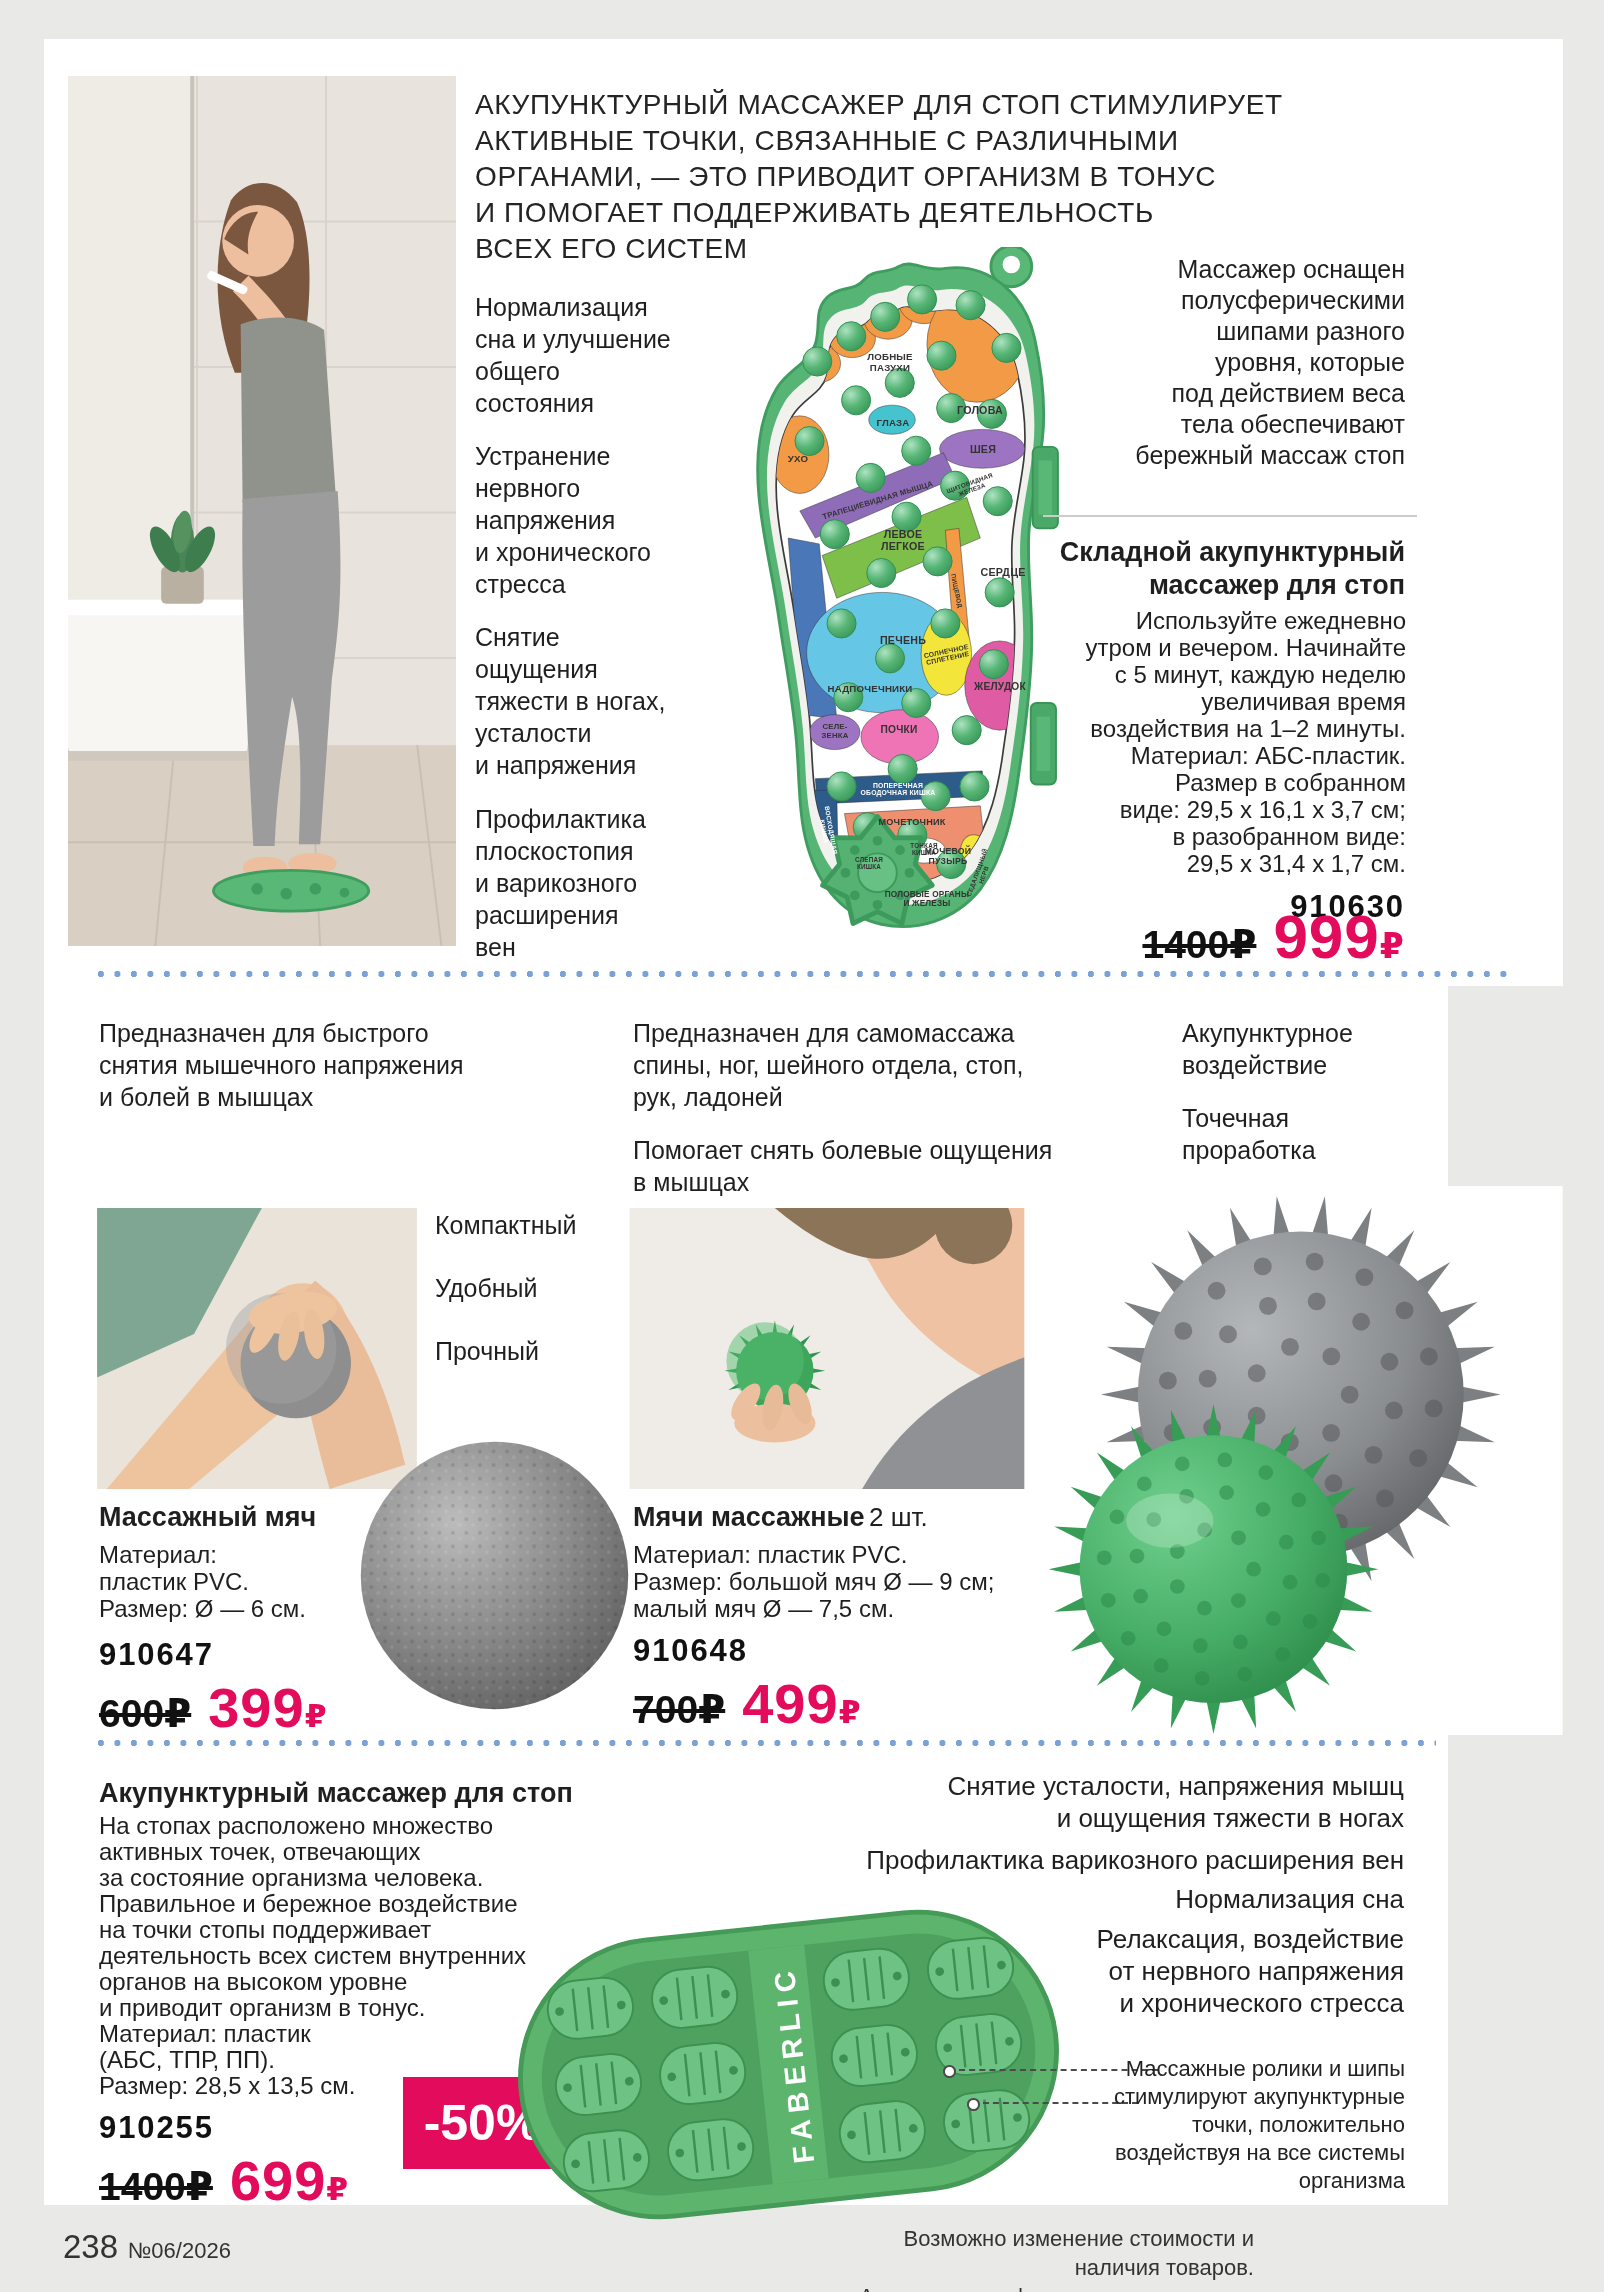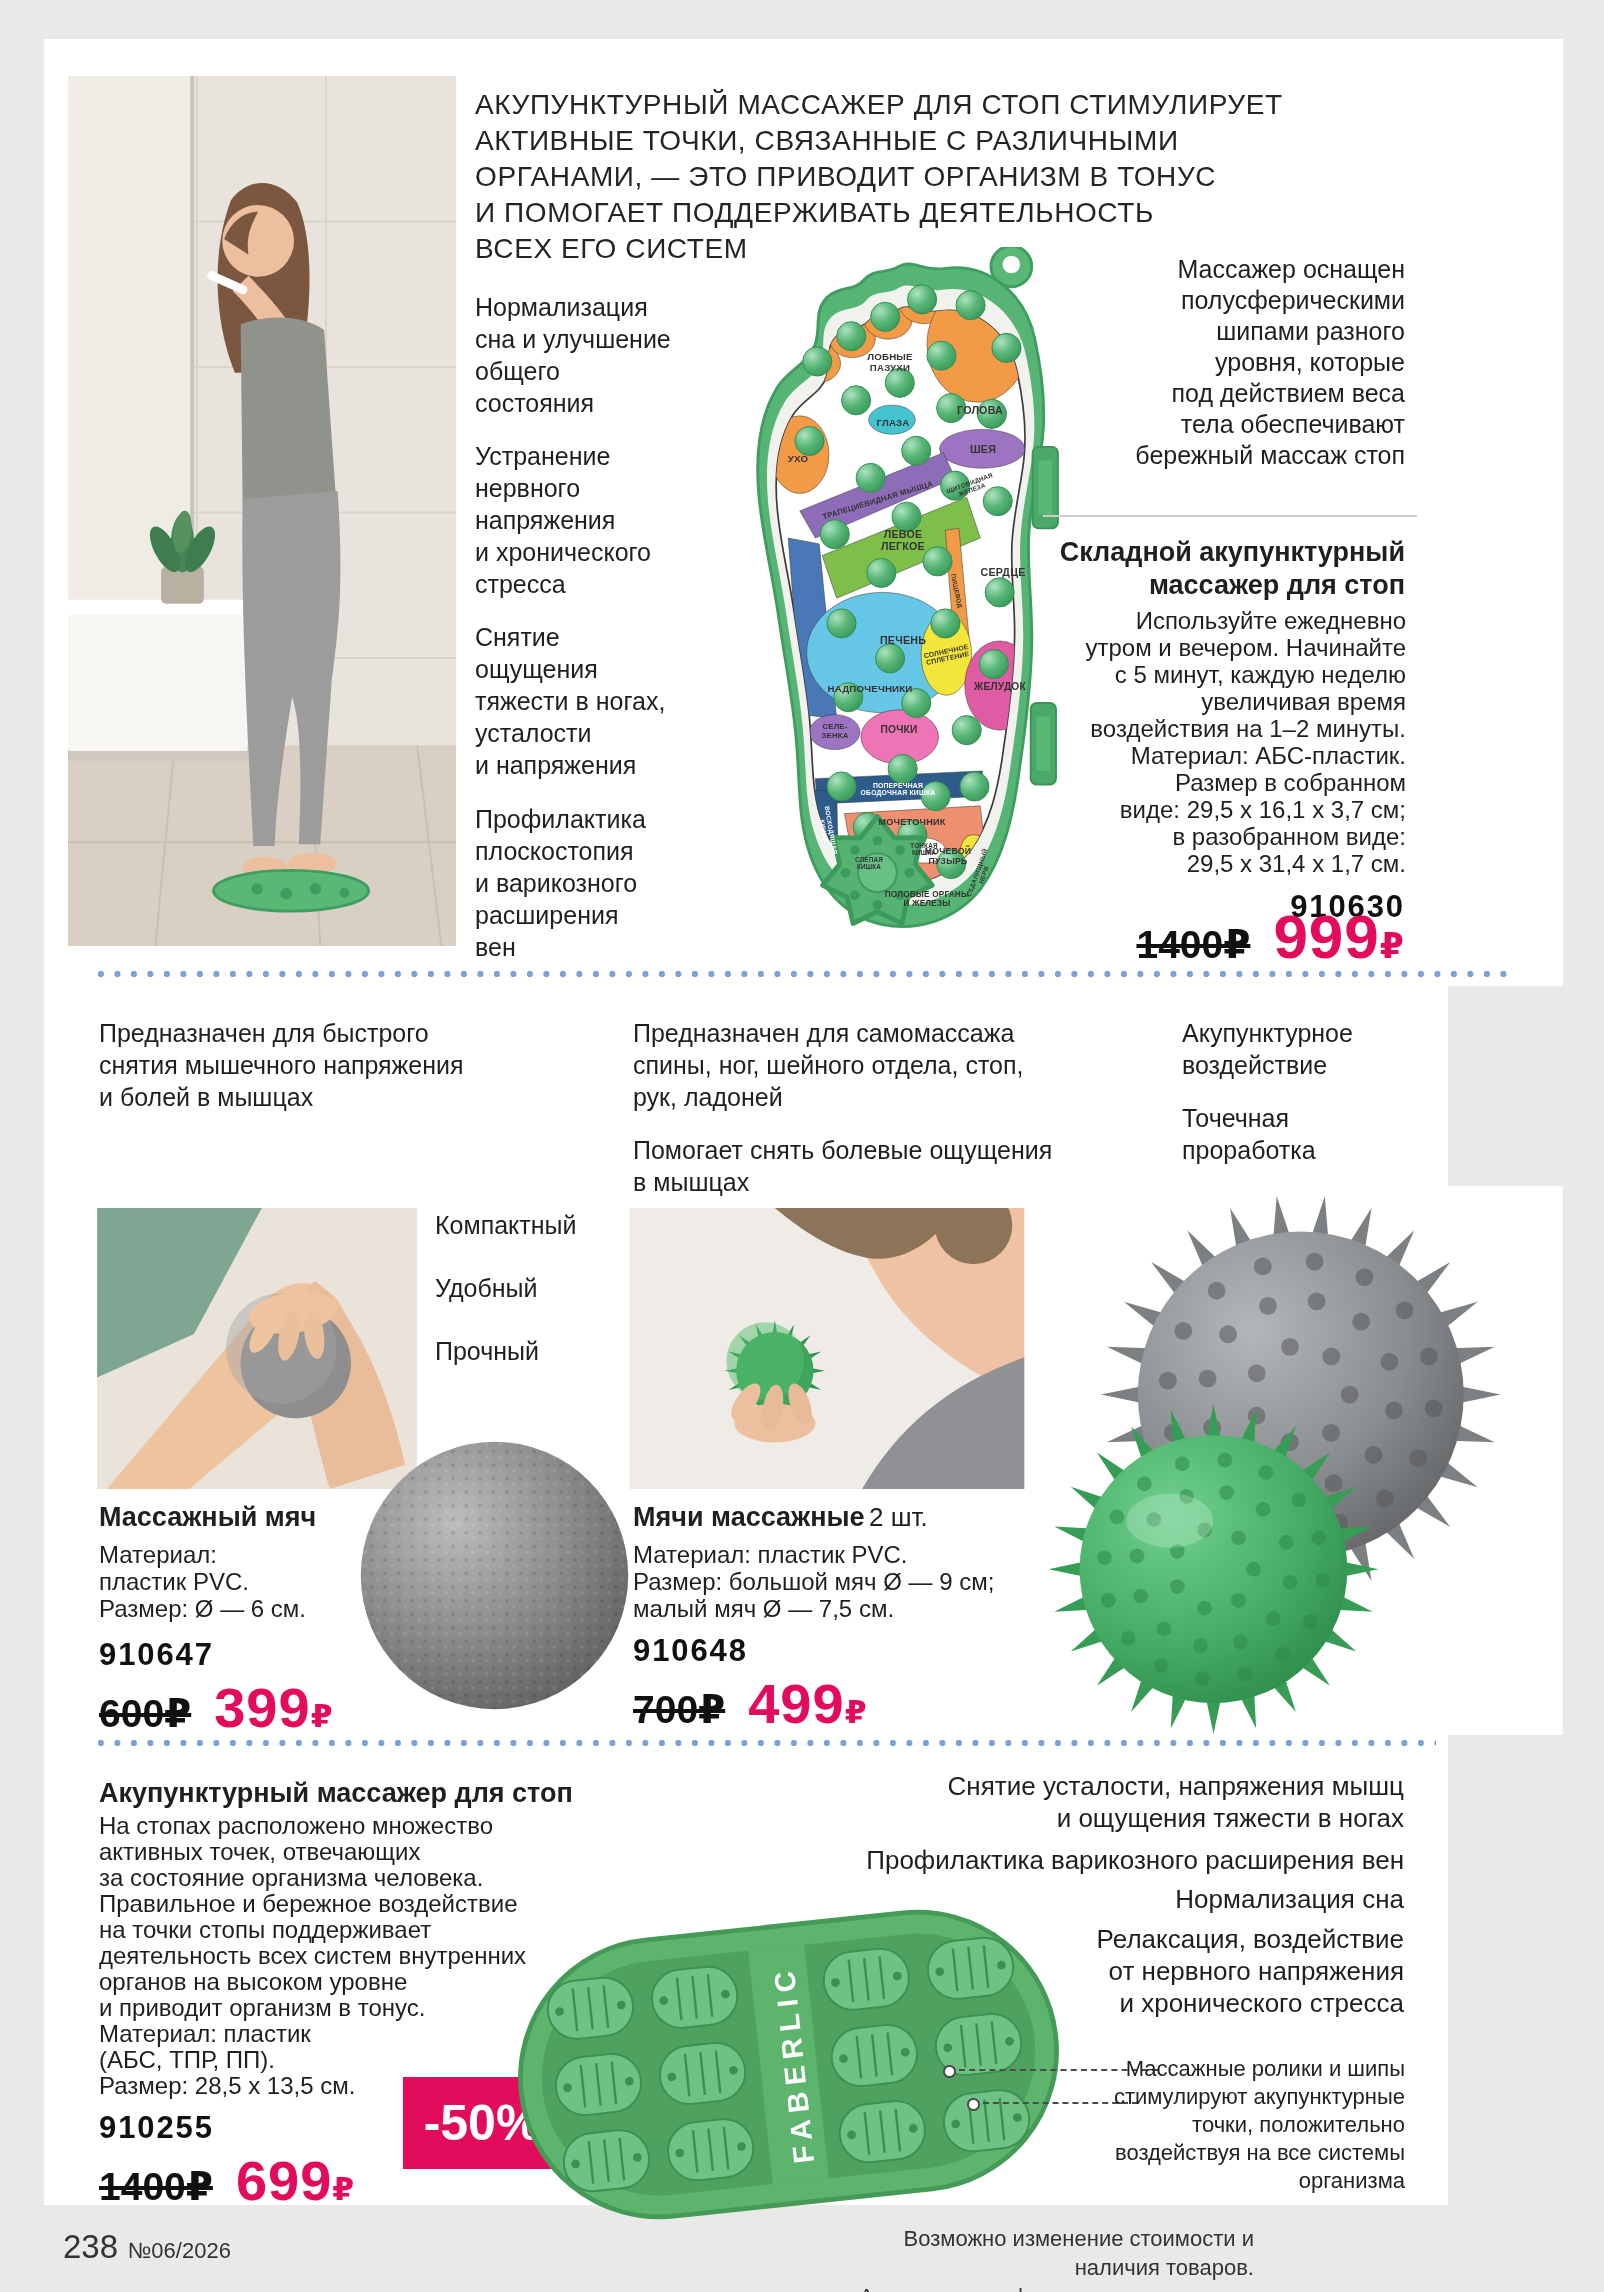--- a/index.html
+++ b/index.html
@@ -8,21 +8,21 @@
   .abs{position:absolute;}
   .card{left:44px;top:39px;width:1519px;height:2166px;background:#ffffff;}
   .strip{left:1448px;top:986px;width:115px;height:1219px;background:#e9e9e7;}
   .pre{white-space:pre-line;}
   .headline{font-size:28px;line-height:36px;letter-spacing:0.6px;color:#242424;}
   .body26{font-size:25px;line-height:32px;}
   .rnote{font-size:25px;line-height:31px;text-align:right;}
   .pdesc{font-size:24px;line-height:27px;text-align:right;}
   .ptitle{font-size:27px;line-height:33px;font-weight:bold;text-align:right;}
   .article{font-size:31px;font-weight:600;letter-spacing:1.9px;color:#111;}
-  .prices{display:flex;align-items:baseline;gap:23px;}
+  .prices{display:flex;align-items:baseline;gap:17px;}
   .prices.right{justify-content:flex-end;}
   .old{font-size:39px;font-weight:600;color:#111;text-decoration:line-through;text-decoration-thickness:3.9px;}
   .new{font-weight:800;color:#e30b5c;letter-spacing:1px;}
   .new .cur{font-size:.56em;font-weight:700;}
   .dots{height:7.8px;background-image:radial-gradient(circle 3.1px at 3.9px 3.9px,#7ba2d6 98%,transparent);
         background-size:16.5px 7.8px;background-repeat:repeat-x;}
   .divline{height:1.9px;background:#cccccc;}
   .pname{font-size:27px;font-weight:bold;}
   .pinfo{font-size:24px;line-height:27px;}
   .fz{position:absolute;transform:translate(-50%,-50%);font-weight:bold;color:#333;text-align:center;

